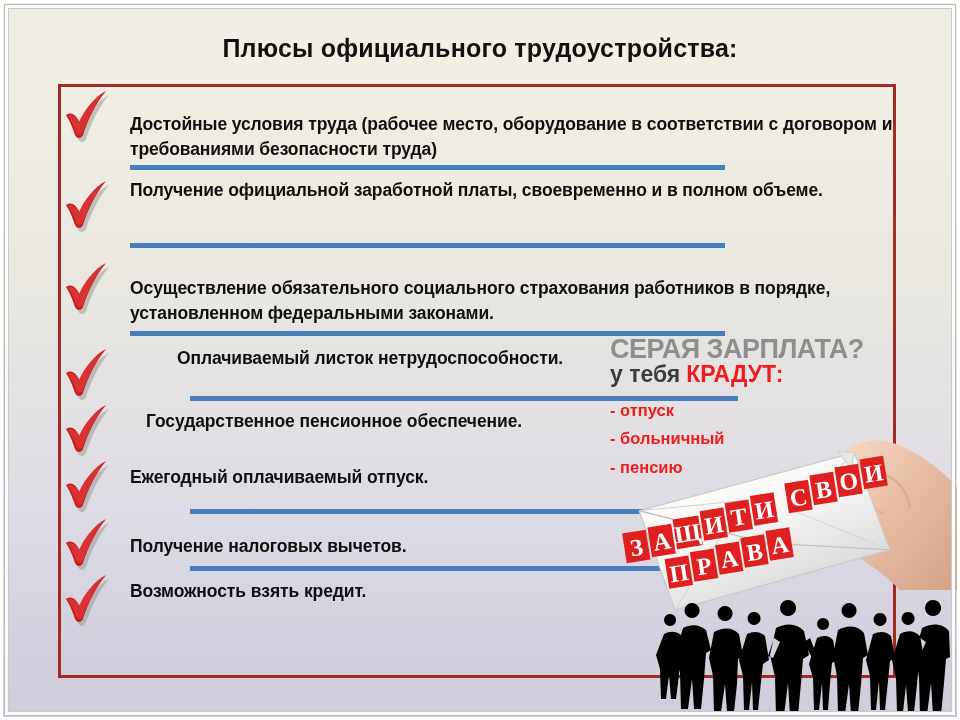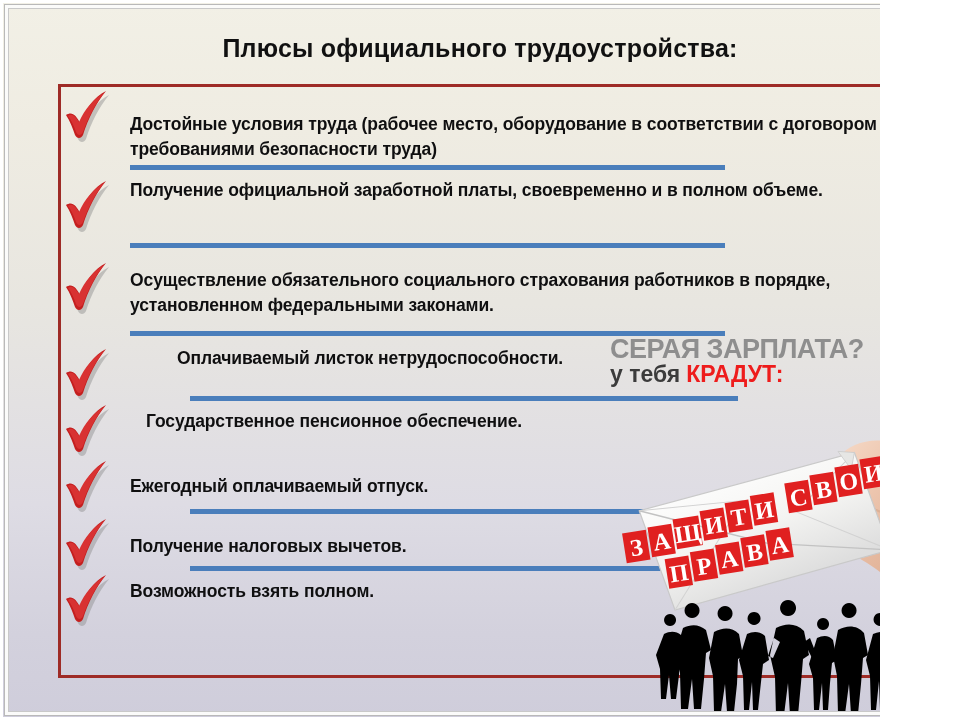--- a/index.html
+++ b/index.html
@@ -2,21 +2,21 @@
 <html><head>
 <meta charset="utf-8">
 <style>
   html, body {
     margin: 0;
     padding: 0;
     background: #ffffff;
   }
   #slide {
     position: relative;
-    width: 880px;
+    width: 960px;
     height: 720px;
     overflow: hidden;
     font-family: "Liberation Sans", sans-serif;
     background: linear-gradient(to bottom, #f2f0e6 0%, #efece2 18%, #e8e6e0 42%, #dedce4 70%, #d3d1dd 88%, #cfcddb 100%);
   }
   
   #outer-frame {
     position: absolute;
     left: 4px; top: 4px;
     width: 952px; height: 712px;
@@ -188,21 +188,21 @@
     <div class="row" style="top:176px;">
       <div class="check" style="top:0px;">
         <svg width="56" height="56" viewBox="0 0 56 56">
           <g transform="translate(2,3)">
             <path d="M4 24 C10 20, 14 24, 18 32 C24 18, 32 6, 44 0 C34 12, 26 28, 21 44 C19 48, 15 48, 13 44 C11 38, 8 30, 4 24 Z" fill="#8b8b8b" opacity="0.45" transform="translate(3,4)"></path>
             <path d="M4 24 C10 20, 14 24, 18 32 C24 18, 32 6, 44 0 C34 12, 26 28, 21 44 C19 48, 15 48, 13 44 C11 38, 8 30, 4 24 Z" fill="#c41f1f"></path>
             <path d="M6 25 C10 22, 13 25, 17 31 C23 18, 31 8, 42 2 C33 13, 26 27, 21 41 C19 45, 16 45, 14 41 C12 35, 9 29, 6 25 Z" fill="#d83232"></path>
           </g>
         </svg>
       </div>
-      <div class="item-text" style="top:8px; width:740px;">Осуществление обязательного социального страхования работников в порядке, установленном федеральными законами.</div>
+      <div class="item-text" style="top:16px; width:740px;">Осуществление обязательного социального страхования работников в порядке, установленном федеральными законами.</div>
     </div>
 
     <div class="row" style="top:262px;">
       <div class="check" style="top:0px;">
         <svg width="56" height="56" viewBox="0 0 56 56">
           <g transform="translate(2,3)">
             <path d="M4 24 C10 20, 14 24, 18 32 C24 18, 32 6, 44 0 C34 12, 26 28, 21 44 C19 48, 15 48, 13 44 C11 38, 8 30, 4 24 Z" fill="#8b8b8b" opacity="0.45" transform="translate(3,4)"></path>
             <path d="M4 24 C10 20, 14 24, 18 32 C24 18, 32 6, 44 0 C34 12, 26 28, 21 44 C19 48, 15 48, 13 44 C11 38, 8 30, 4 24 Z" fill="#c41f1f"></path>
             <path d="M6 25 C10 22, 13 25, 17 31 C23 18, 31 8, 42 2 C33 13, 26 27, 21 41 C19 45, 16 45, 14 41 C12 35, 9 29, 6 25 Z" fill="#d83232"></path>
           </g>
@@ -227,21 +227,21 @@
     <div class="row" style="top:374px;">
       <div class="check" style="top:0px;">
         <svg width="56" height="56" viewBox="0 0 56 56">
           <g transform="translate(2,3)">
             <path d="M4 24 C10 20, 14 24, 18 32 C24 18, 32 6, 44 0 C34 12, 26 28, 21 44 C19 48, 15 48, 13 44 C11 38, 8 30, 4 24 Z" fill="#8b8b8b" opacity="0.45" transform="translate(3,4)"></path>
             <path d="M4 24 C10 20, 14 24, 18 32 C24 18, 32 6, 44 0 C34 12, 26 28, 21 44 C19 48, 15 48, 13 44 C11 38, 8 30, 4 24 Z" fill="#c41f1f"></path>
             <path d="M6 25 C10 22, 13 25, 17 31 C23 18, 31 8, 42 2 C33 13, 26 27, 21 41 C19 45, 16 45, 14 41 C12 35, 9 29, 6 25 Z" fill="#d83232"></path>
           </g>
         </svg>
       </div>
-      <div class="item-text" style="top:16px; width:460px;">Ежегодный оплачиваемый отпуск.</div>
+      <div class="item-text" style="top:7px; width:460px;">Ежегодный оплачиваемый отпуск.</div>
     </div>
 
     <div class="row" style="top:432px;">
       <div class="check" style="top:0px;">
         <svg width="56" height="56" viewBox="0 0 56 56">
           <g transform="translate(2,3)">
             <path d="M4 24 C10 20, 14 24, 18 32 C24 18, 32 6, 44 0 C34 12, 26 28, 21 44 C19 48, 15 48, 13 44 C11 38, 8 30, 4 24 Z" fill="#8b8b8b" opacity="0.45" transform="translate(3,4)"></path>
             <path d="M4 24 C10 20, 14 24, 18 32 C24 18, 32 6, 44 0 C34 12, 26 28, 21 44 C19 48, 15 48, 13 44 C11 38, 8 30, 4 24 Z" fill="#c41f1f"></path>
             <path d="M6 25 C10 22, 13 25, 17 31 C23 18, 31 8, 42 2 C33 13, 26 27, 21 41 C19 45, 16 45, 14 41 C12 35, 9 29, 6 25 Z" fill="#d83232"></path>
           </g>
@@ -253,29 +253,34 @@
     <div class="row" style="top:488px;">
       <div class="check" style="top:0px;">
         <svg width="56" height="56" viewBox="0 0 56 56">
           <g transform="translate(2,3)">
             <path d="M4 24 C10 20, 14 24, 18 32 C24 18, 32 6, 44 0 C34 12, 26 28, 21 44 C19 48, 15 48, 13 44 C11 38, 8 30, 4 24 Z" fill="#8b8b8b" opacity="0.45" transform="translate(3,4)"></path>
             <path d="M4 24 C10 20, 14 24, 18 32 C24 18, 32 6, 44 0 C34 12, 26 28, 21 44 C19 48, 15 48, 13 44 C11 38, 8 30, 4 24 Z" fill="#c41f1f"></path>
             <path d="M6 25 C10 22, 13 25, 17 31 C23 18, 31 8, 42 2 C33 13, 26 27, 21 41 C19 45, 16 45, 14 41 C12 35, 9 29, 6 25 Z" fill="#d83232"></path>
           </g>
         </svg>
       </div>
-      <div class="item-text" style="top:7px; width:460px;">Возможность взять полном.</div>
+      <div class="item-text" style="top:7px; width:460px;">Возможность взять кредит.</div>
     </div>
 
   </div>
 
   <div id="gray-salary">
     <div id="gs-line1">СЕРАЯ ЗАРПЛАТА?</div>
     <div id="gs-line2">
       <span class="dark">у тебя</span><span class="red">КРАДУТ:</span>
+    </div>
+    <div id="loss-list">
+      <div>- отпуск</div>
+      <div>- больничный</div>
+      <div>- пенсию</div>
     </div>
   </div>
 
   <div id="hand-envelope">
     <svg width="360" height="190" viewBox="0 0 360 190">
       <defs>
         <linearGradient id="skin" x1="0" y1="0" x2="1" y2="1">
           <stop offset="0%" stop-color="#f6d9c6"></stop>
           <stop offset="45%" stop-color="#e8bda4"></stop>
           <stop offset="100%" stop-color="#d4a083"></stop>

